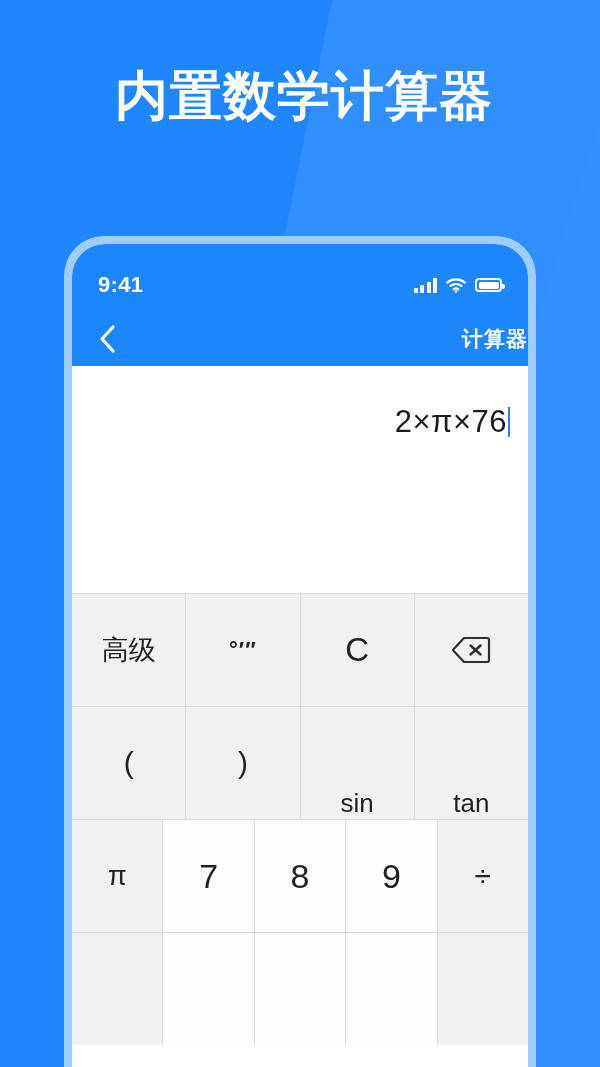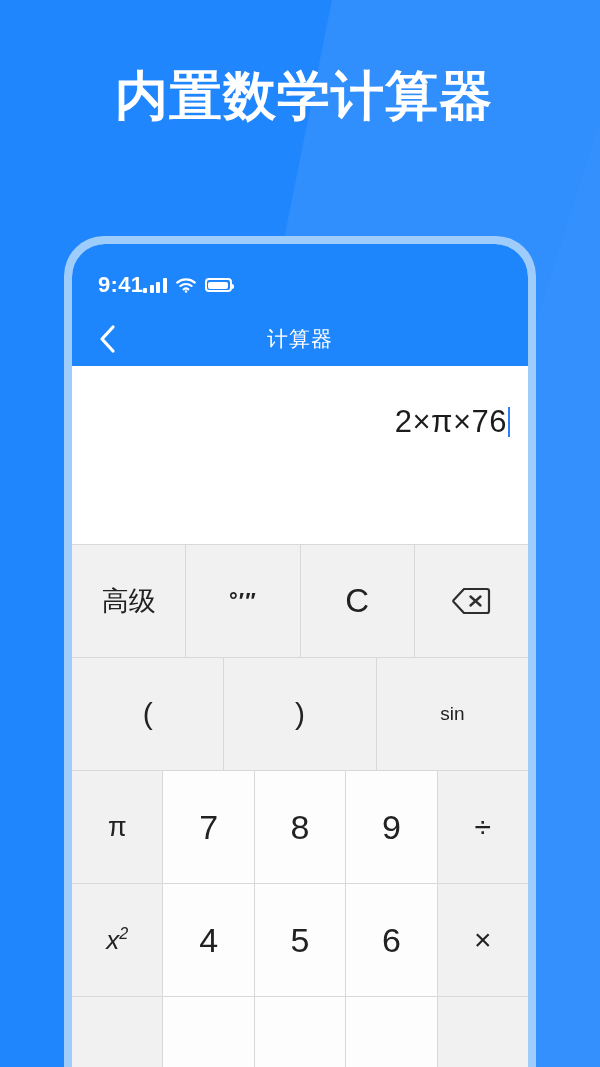--- a/index.html
+++ b/index.html
@@ -82,20 +82,21 @@
     border-radius: 33px 33px 0 0;
     overflow: hidden;
   }
 
   
   #status-bar {
     height: 68px;
     background: #1e86fd;
     display: flex;
     align-items: center;
+    justify-content: space-between;
     padding: 14px 26px 0 26px;
     box-sizing: border-box;
   }
   #status-time {
     color: #fff;
     font-size: 22px;
     font-weight: 600;
     letter-spacing: .3px;
   }
   #status-icons {
@@ -141,30 +142,30 @@
     position: relative;
   }
   #nav-back {
     position: absolute;
     left: 14px;
     width: 42px; height: 42px;
     display: flex; align-items: center; justify-content: center;
   }
   #nav-title {
     width: 100%;
-    text-align: center;
+    text-align: right;
     color: #fff;
     font-size: 21px;
-    font-weight: 400;
+    font-weight: 700;
     letter-spacing: 1px;
   }
 
   
   #display {
-    height: 178px;
+    height: 227px;
     background: #fff;
     position: relative;
     padding: 0 14px;
     box-sizing: border-box;
   }
   #display-expression {
     position: absolute;
     right: 18px;
     top: 38px;
     font-size: 31px;
@@ -215,21 +216,21 @@
     color: #222;
     user-select: none;
   }
   .key.num { background: #fdfdfd; font-size: 34px; font-weight: 400; }
   .key.op  { font-size: 30px; }
   .key.sq  { font-style: italic; font-size: 26px; }
   .key.sq sup { font-style: italic; font-size: .62em; vertical-align: super; }
   .key.dms { font-weight: 700; font-size: 22px; letter-spacing: 1px; }
   .key.clear { font-size: 33px; }
   .key.paren { font-size: 30px; }
-  .key.trig { font-size: 19px; }
+  .key.trig { font-size: 26px; align-items: flex-end; }
 </style>
 </head>
 <body>
 
 <div id="stage">
 
   <div id="bg-wedge"></div>
   <div id="bg-wedge-2"></div>
 
   <div id="promo">
@@ -296,53 +297,39 @@
           <div class="key-row">
             <div class="key paren">
               <span>(</span>
             </div>
             <div class="key paren">
               <span>)</span>
             </div>
             <div class="key trig">
               <span>sin</span>
             </div>
+            <div class="key trig">
+              <span>tan</span>
+            </div>
           </div>
           <div class="key-row">
             <div class="key fn">
               <span>π</span>
             </div>
             <div class="key num">
               <span>7</span>
             </div>
             <div class="key num">
               <span>8</span>
             </div>
             <div class="key num">
               <span>9</span>
             </div>
             <div class="key op">
               <span>÷</span>
-            </div>
-          </div>
-          <div class="key-row">
-            <div class="key sq">
-              <span>x<sup>2</sup></span>
-            </div>
-            <div class="key num">
-              <span>4</span>
-            </div>
-            <div class="key num">
-              <span>5</span>
-            </div>
-            <div class="key num">
-              <span>6</span>
-            </div>
-            <div class="key op">
-              <span>×</span>
             </div>
           </div>
           <div class="key-row">
             <div class="key fn"></div>
             <div class="key num"></div>
             <div class="key num"></div>
             <div class="key num"></div>
             <div class="key op"></div>
           </div>
         </div>

